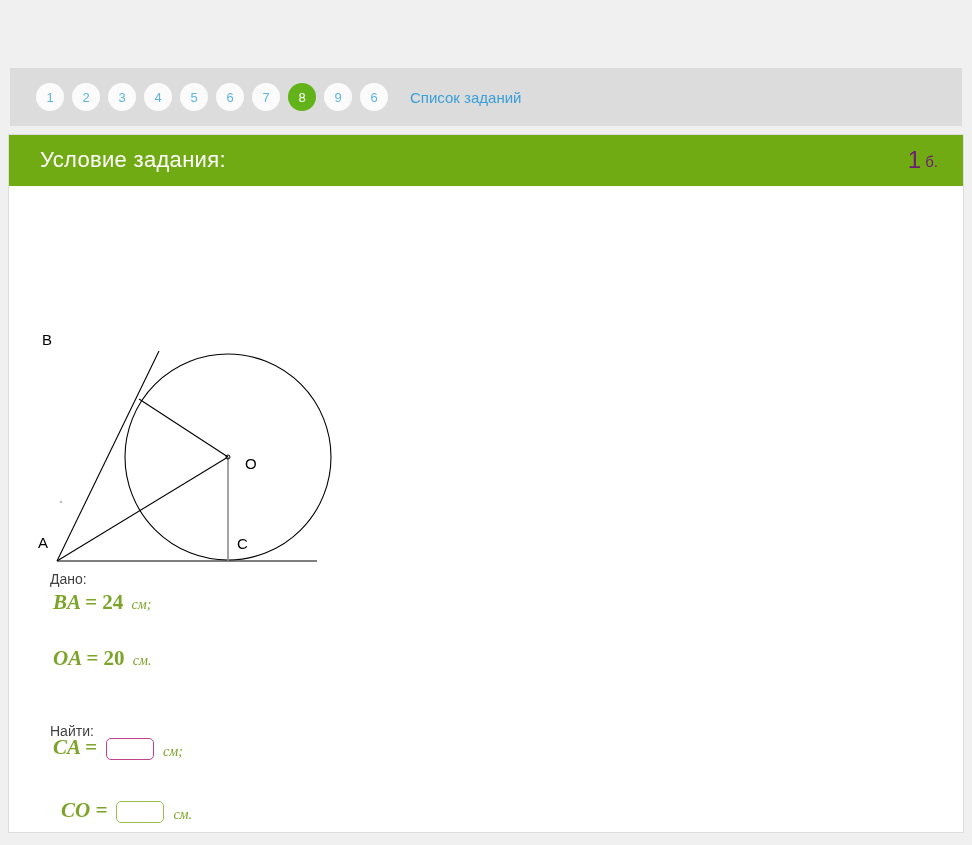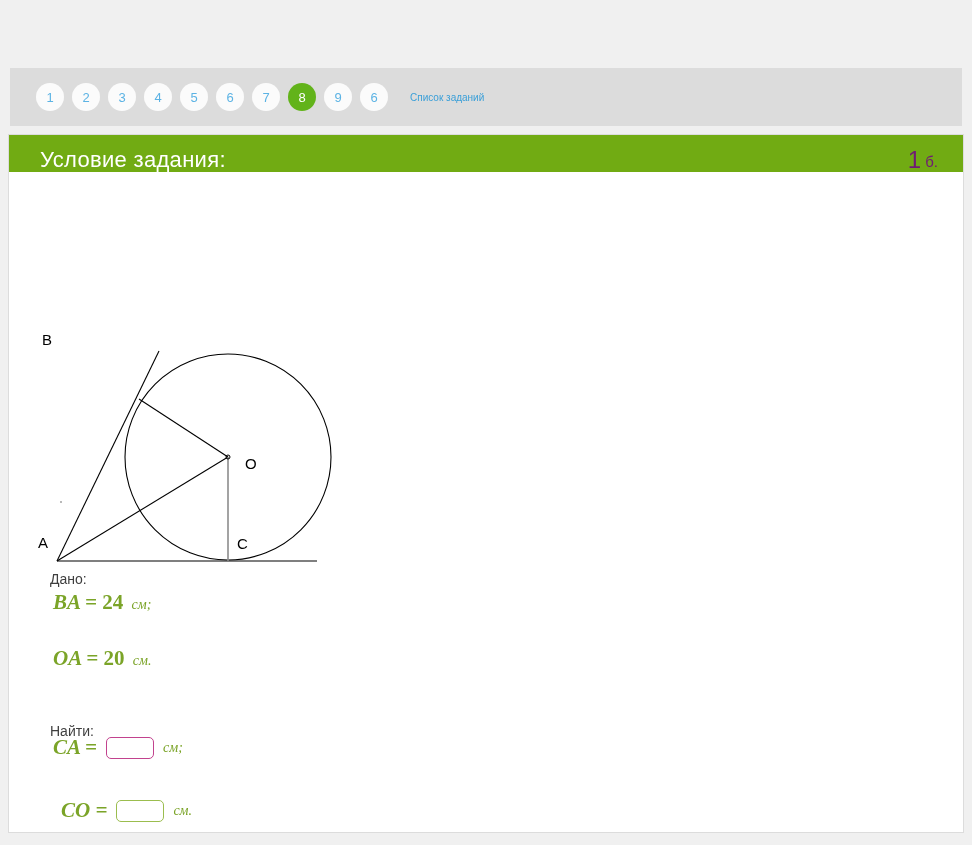--- a/index.html
+++ b/index.html
@@ -62,21 +62,21 @@
     box-sizing: border-box;
     cursor: pointer;
     user-select: none;
   }
   .pager-item.current {
     background: #62b31a;
     color: #ffffff;
   }
   .pager-link {
     margin-left: 14px;
-    font-size: 10px;
+    font-size: 15px;
     color: #3a9fd8;
     cursor: pointer;
     white-space: nowrap;
   }
 
   
   .card {
     position: absolute;
     left: 8px;
     top: 134px;
@@ -85,21 +85,21 @@
     background: #ffffff;
     border: 1px solid #dcdcdc;
     box-sizing: border-box;
   }
 
   .card-header {
     position: absolute;
     left: 0;
     top: 0;
     width: 954px;
-    height: 37px;
+    height: 51px;
     background: #71ab13;
     color: #ffffff;
   }
   .card-header .title {
     position: absolute;
     left: 31px;
     top: 12px;
     font-size: 22px;
     letter-spacing: 0.3px;
   }
@@ -147,21 +147,21 @@
   .math .unit {
     font-size: 14px;
     font-weight: normal;
     font-style: italic;
     margin-left: 3px;
   }
 
   .answer-row {
     position: absolute;
     display: flex;
-    align-items: center;
+    align-items: flex-end;
     white-space: nowrap;
   }
   .answer-row .lhs {
     font-family: "Liberation Serif", serif;
     font-style: italic;
     font-weight: bold;
     font-size: 21px;
     color: #7ba428;
     margin-right: 9px;
   }

